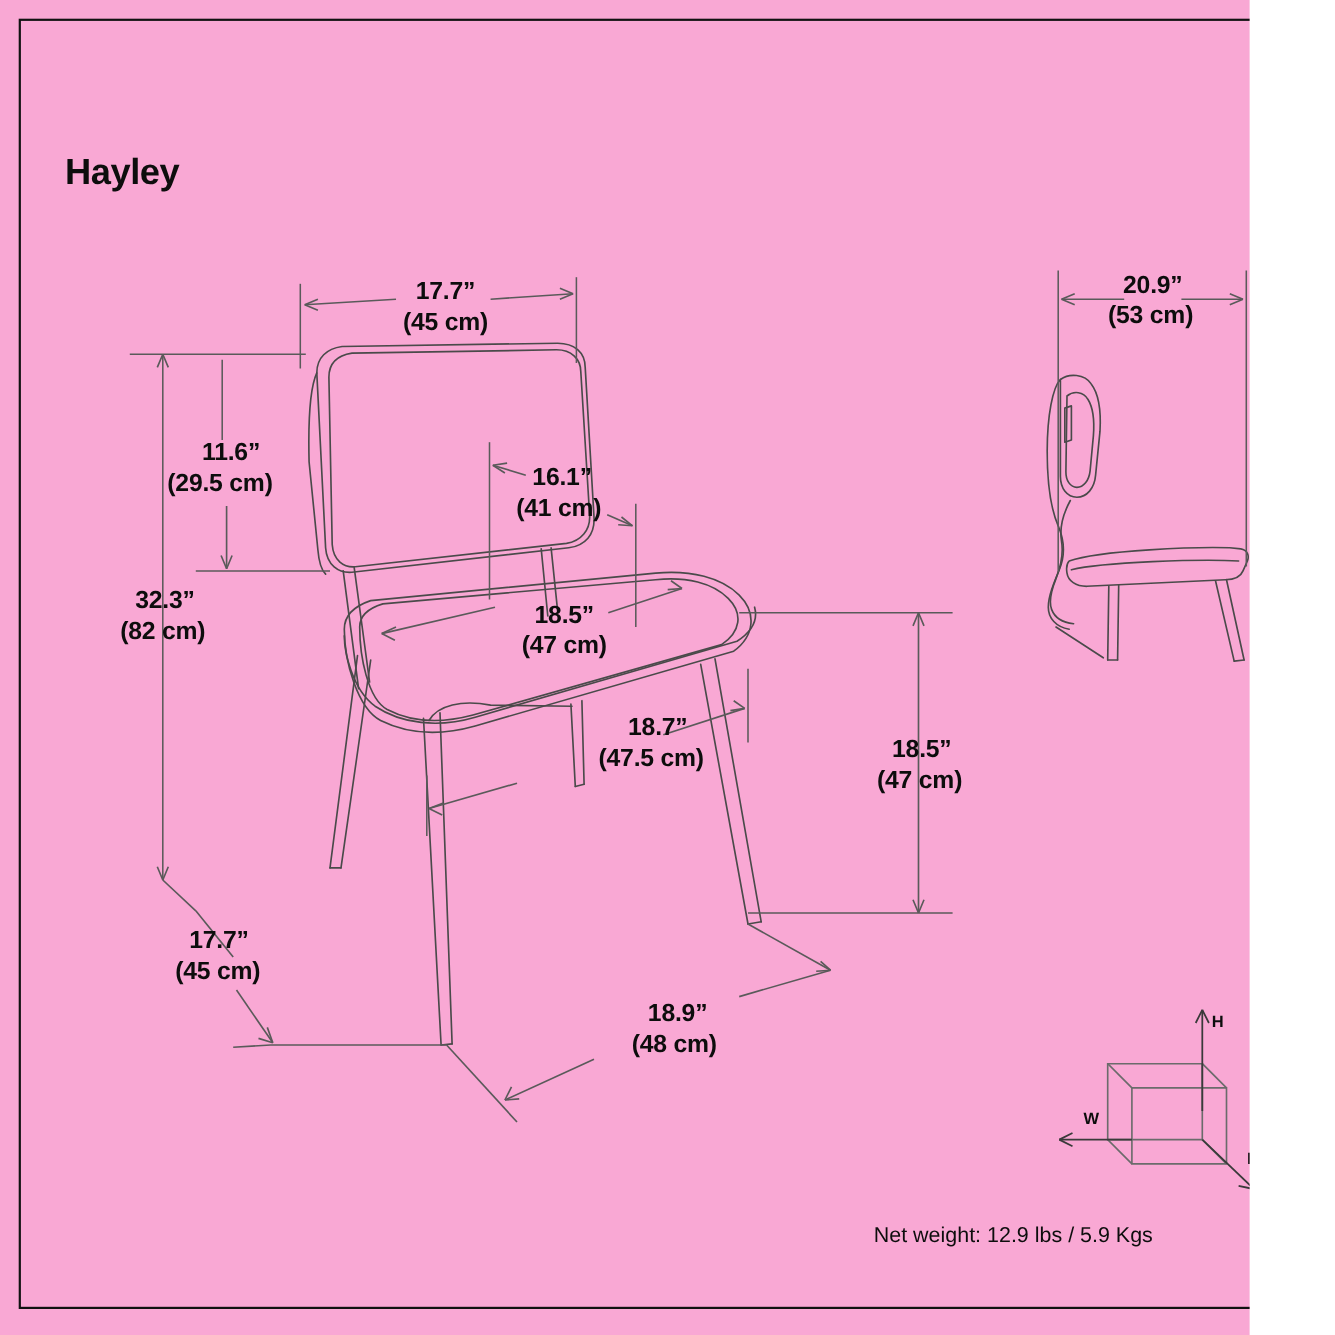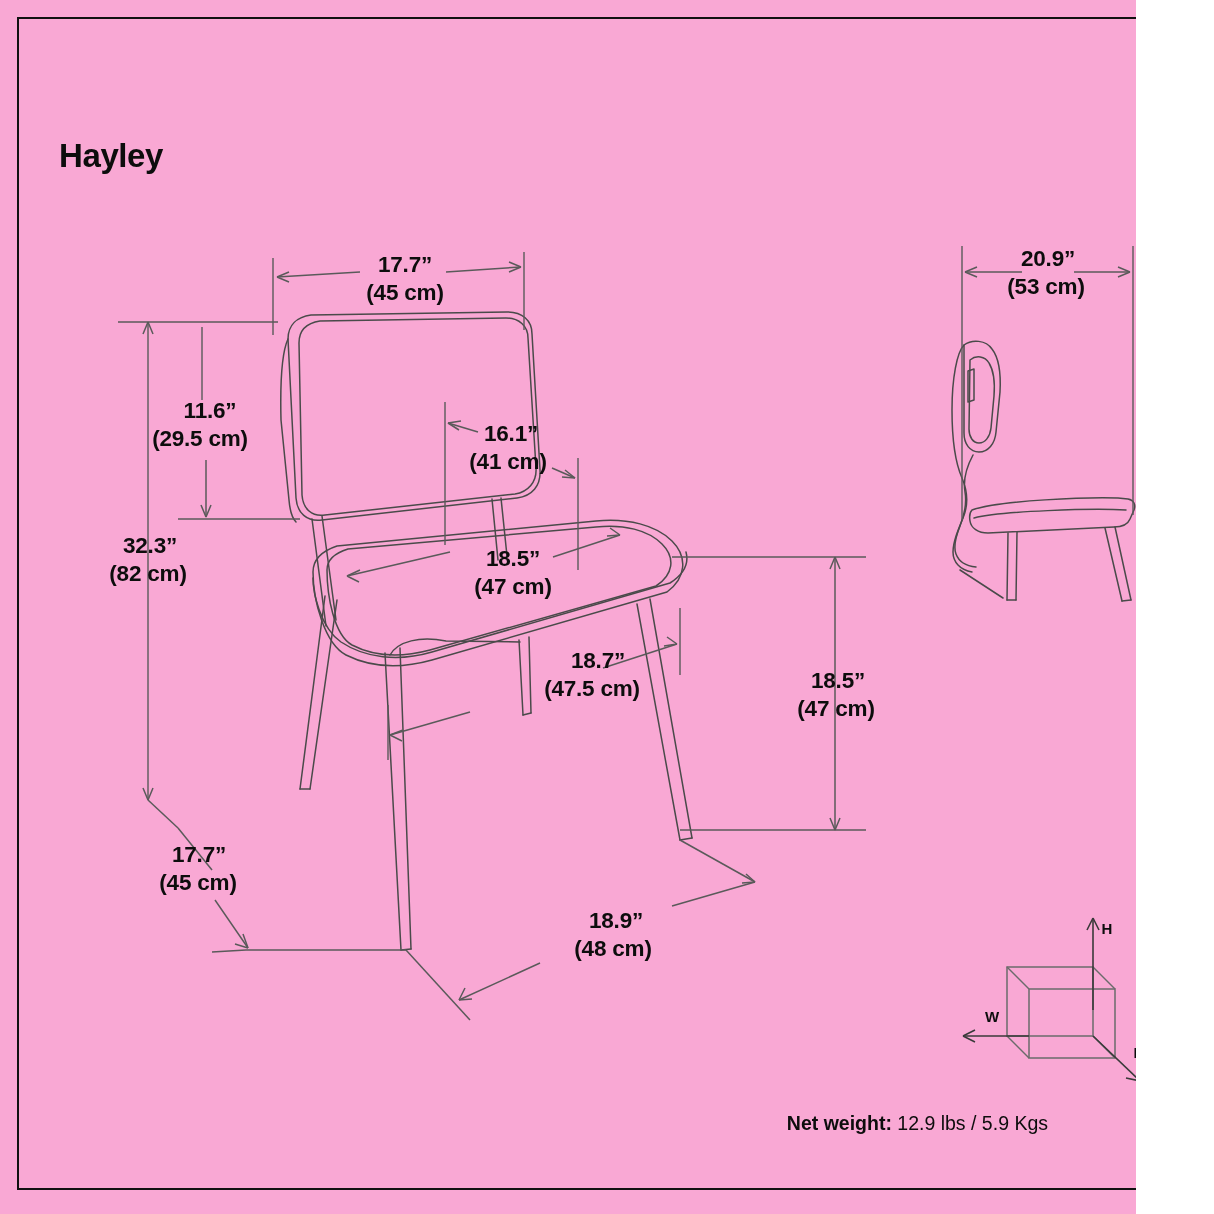--- a/index.html
+++ b/index.html
@@ -38,21 +38,21 @@
   }
   #title .line { display: block; }
   #netweight {
     position: absolute;
     right: 88px;
     top: 1112px;
     font-size: 19.5px;
     color: #0d0d0d;
     white-space: nowrap;
   }
-  #netweight .nw-label { font-weight: bold; }
+  #netweight .nw-label { font-weight: normal; }
   #netweight .nw-value { font-weight: normal; }
   svg#drawing {
     position: absolute;
     left: 0;
     top: 0;
     width: 1214px;
     height: 1214px;
   }
   .chairline {
     fill: none;

